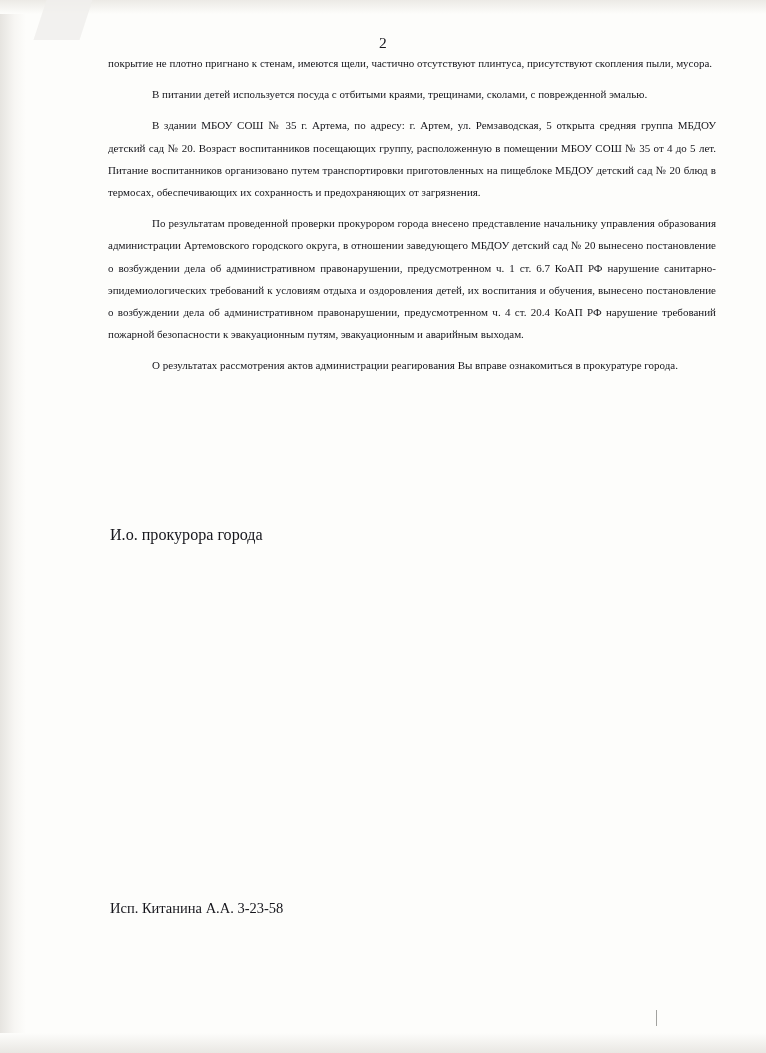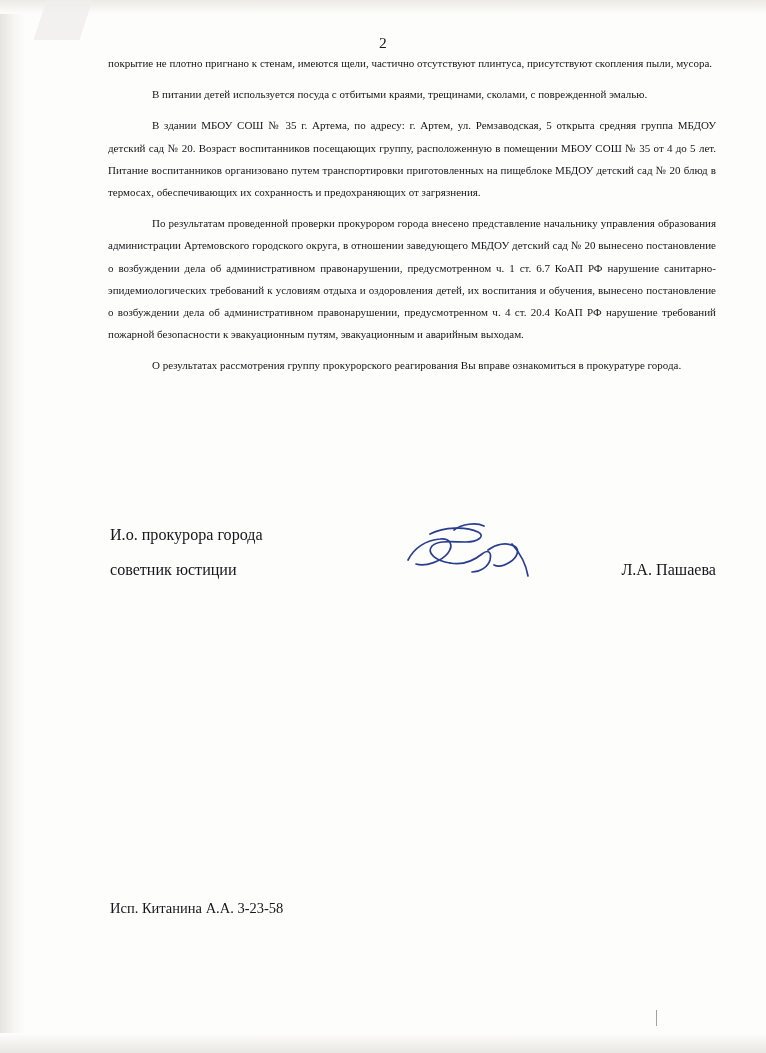--- a/index.html
+++ b/index.html
@@ -148,40 +148,24 @@
   <div class="scan-edge-bottom"></div>
   <div class="scan-corner"></div>
 
   <div class="page-number">2</div>
 
   <div class="body-text">
     <p class="para">покрытие не плотно пригнано к стенам, имеются   щели, частично отсутствуют плинтуса, присутствуют скопления пыли, мусора.</p>
     <p class="para indent">В питании детей используется посуда с отбитыми краями, трещинами, сколами, с поврежденной эмалью.</p>
     <p class="para indent">В здании МБОУ СОШ № 35 г. Артема, по адресу: г. Артем, ул. Ремзаводская, 5 открыта средняя группа МБДОУ детский сад № 20. Возраст воспитанников посещающих группу, расположенную в помещении МБОУ СОШ № 35 от 4 до 5 лет. Питание воспитанников организовано путем транспортировки приготовленных на пищеблоке МБДОУ детский сад № 20 блюд в термосах,  обеспечивающих их сохранность и предохраняющих от загрязнения.</p>
     <p class="para indent">По результатам проведенной  проверки прокурором города внесено представление начальнику управления образования администрации Артемовского городского округа, в отношении заведующего МБДОУ детский сад № 20 вынесено постановление о возбуждении  дела об административном правонарушении, предусмотренном  ч. 1 ст. 6.7 КоАП РФ нарушение санитарно-эпидемиологических требований к условиям отдыха и оздоровления детей, их воспитания и обучения, вынесено постановление  о возбуждении дела об административном правонарушении, предусмотренном  ч. 4 ст. 20.4 КоАП РФ нарушение требований пожарной безопасности к эвакуационным путям, эвакуационным и аварийным выходам.</p>
-    <p class="para indent">О результатах рассмотрения группу прокурорского реагирования Вы вправе ознакомиться в прокуратуре города.</p>
+    <p class="para indent">О результатах рассмотрения актов администрации реагирования Вы вправе ознакомиться в прокуратуре города.</p>
   </div>
 
   <div class="signature-block">
     <div class="sig-line1">И.о. прокурора города</div>
-    <div class="sig-row">
-      <div class="sig-title">советник юстиции</div>
-
-      <svg class="sig-scribble" viewBox="0 0 160 72">
-        <g fill="none" stroke="#2a3d8f" stroke-width="1.7" stroke-linecap="round" stroke-linejoin="round">
-          <path d="M38 14 C52 7, 74 6, 86 12 C94 16, 86 22, 74 22 C60 22, 46 20, 40 26 C34 33, 44 41, 58 43"></path>
-          <path d="M16 40 C22 28, 34 20, 48 19 C58 18, 62 25, 56 33 C50 41, 34 47, 24 44"></path>
-          <path d="M58 43 C68 45, 80 42, 90 34 C96 29, 100 32, 98 40 C96 47, 88 52, 80 52"></path>
-          <path d="M96 30 C104 24, 114 22, 122 26 C128 29, 126 37, 118 42 C112 46, 106 47, 102 45"></path>
-          <path d="M120 24 C128 33, 134 44, 136 56"></path>
-          <path d="M62 10 C70 4, 84 2, 92 6"></path>
-        </g>
-      </svg>
-
-      <div class="sig-name">Л.А. Пашаева</div>
-    </div>
   </div>
 
   <div class="footer-note">Исп. Китанина А.А. 3-23-58</div>
 
   <div class="tick"></div>
 
 </div>
 
 </body></html>

